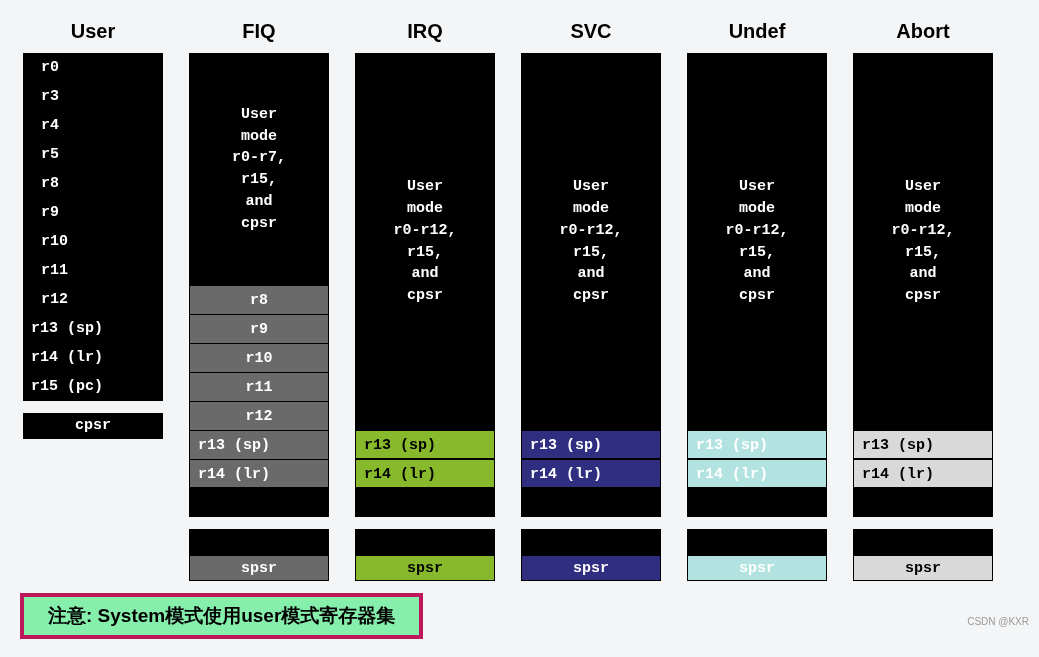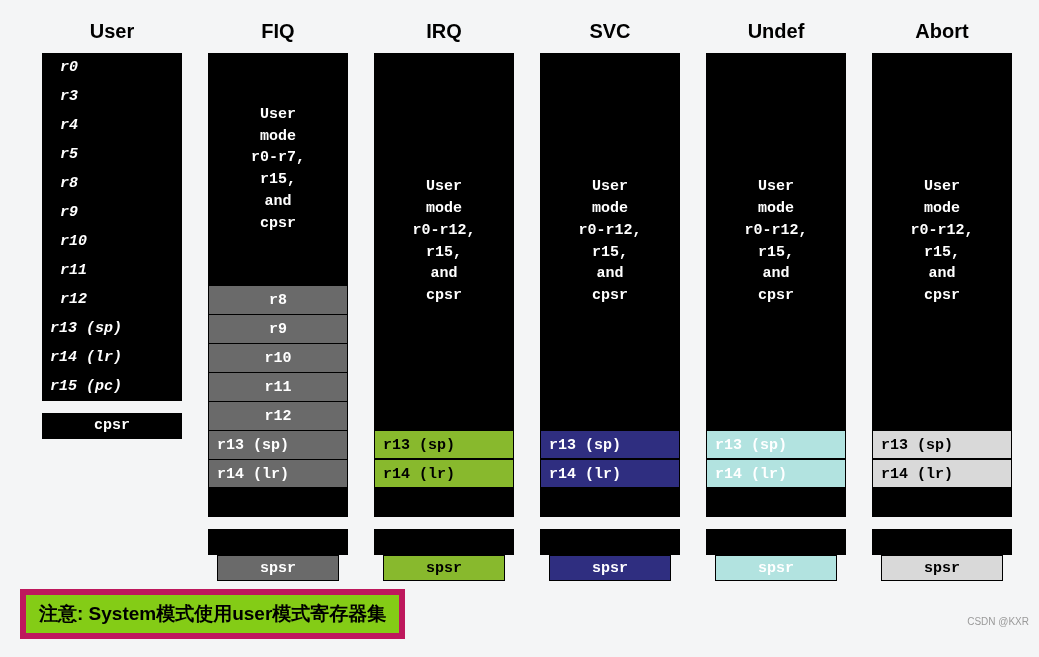--- a/index.html
+++ b/index.html
@@ -8,21 +8,21 @@
     height: 657px;
     background: #f4f5f6;
     font-family: "Courier New", Courier, monospace;
     font-weight: bold;
     position: relative;
     overflow: hidden;
   }
   .container {
     display: flex;
     gap: 26px;
-    padding: 20px 20px 0 42px;
+    padding: 20px 20px 0 23px;
   }
   .col { display:flex; flex-direction:column; align-items:center; }
   .col-header {
     font-family: Arial, sans-serif;
     font-weight: bold;
     font-size: 20px;
     margin-bottom: 10px;
     color:#000;
   }
   .box { width: 140px; }
@@ -30,21 +30,21 @@
     background:#000;
     color:#fff;
     display:flex;
     flex-direction:column;
     justify-content:center;
     align-items:center;
     text-align:center;
     font-size:15px;
     line-height:1.45;
   }
-  .reg-list { display:flex; flex-direction:column;font-style:italic; }
+  .reg-list { display:flex; flex-direction:column; }
   .reg {
     height:29px;
     line-height:29px;
     font-size:15px;
     color:#fff;
     background:#000;
     width:140px;
   }
   .reg.indent { padding-left:18px; }
   .reg.pad2 { padding-left:8px; }
@@ -53,34 +53,34 @@
   .navy { background:#2f2e80; border:1px solid #000; color:#fff; text-align:left; padding-left:8px;}
   .cyan { background:#b2e3e0; border:1px solid #000; color:#fff; text-align:left; padding-left:8px;}
   .ltgray { background:#d9d9d9; border:1px solid #000; color:#000; text-align:left; padding-left:8px;}
   .black-spacer { background:#000; height:29px; }
   .gap { height:12px; background:transparent; }
   .cpsr {
     background:#000; color:#fff; text-align:center;
     height:26px; line-height:26px; font-size:15px; width:140px;
   }
   .spsr {
-    height:26px; line-height:26px; font-size:15px; width:122px; text-align:center;
+    height:26px; line-height:26px; font-size:15px; width:140px; text-align:center;
     border:1px solid #000;
   }
   .spsr.gray { background:#6a6a6a; color:#fff; }
   .spsr.green { background:#88b92d; color:#000; padding:0;}
   .spsr.navy { background:#2f2e80; color:#fff; padding:0;}
   .spsr.cyan { background:#b2e3e0; color:#fff; padding:0;}
   .spsr.ltgray { background:#d9d9d9; color:#000; padding:0;}
   .note {
     position:absolute;
     left:20px; bottom:18px;
-    border:6px solid #be185d;
-    background:#84cc16;
-    padding:6px 13px;
+    border:4px solid #be185d;
+    background:#86efac;
+    padding:6px 24px;
     font-family:"SimSun","Microsoft YaHei",Arial,sans-serif;
     font-weight:bold;
     font-size:19px;
   }
   .watermark {
     position:absolute;
     right:10px; bottom:30px;
     font-family:Arial,sans-serif;
     font-size:10px;
     color:#9a9a9a;

